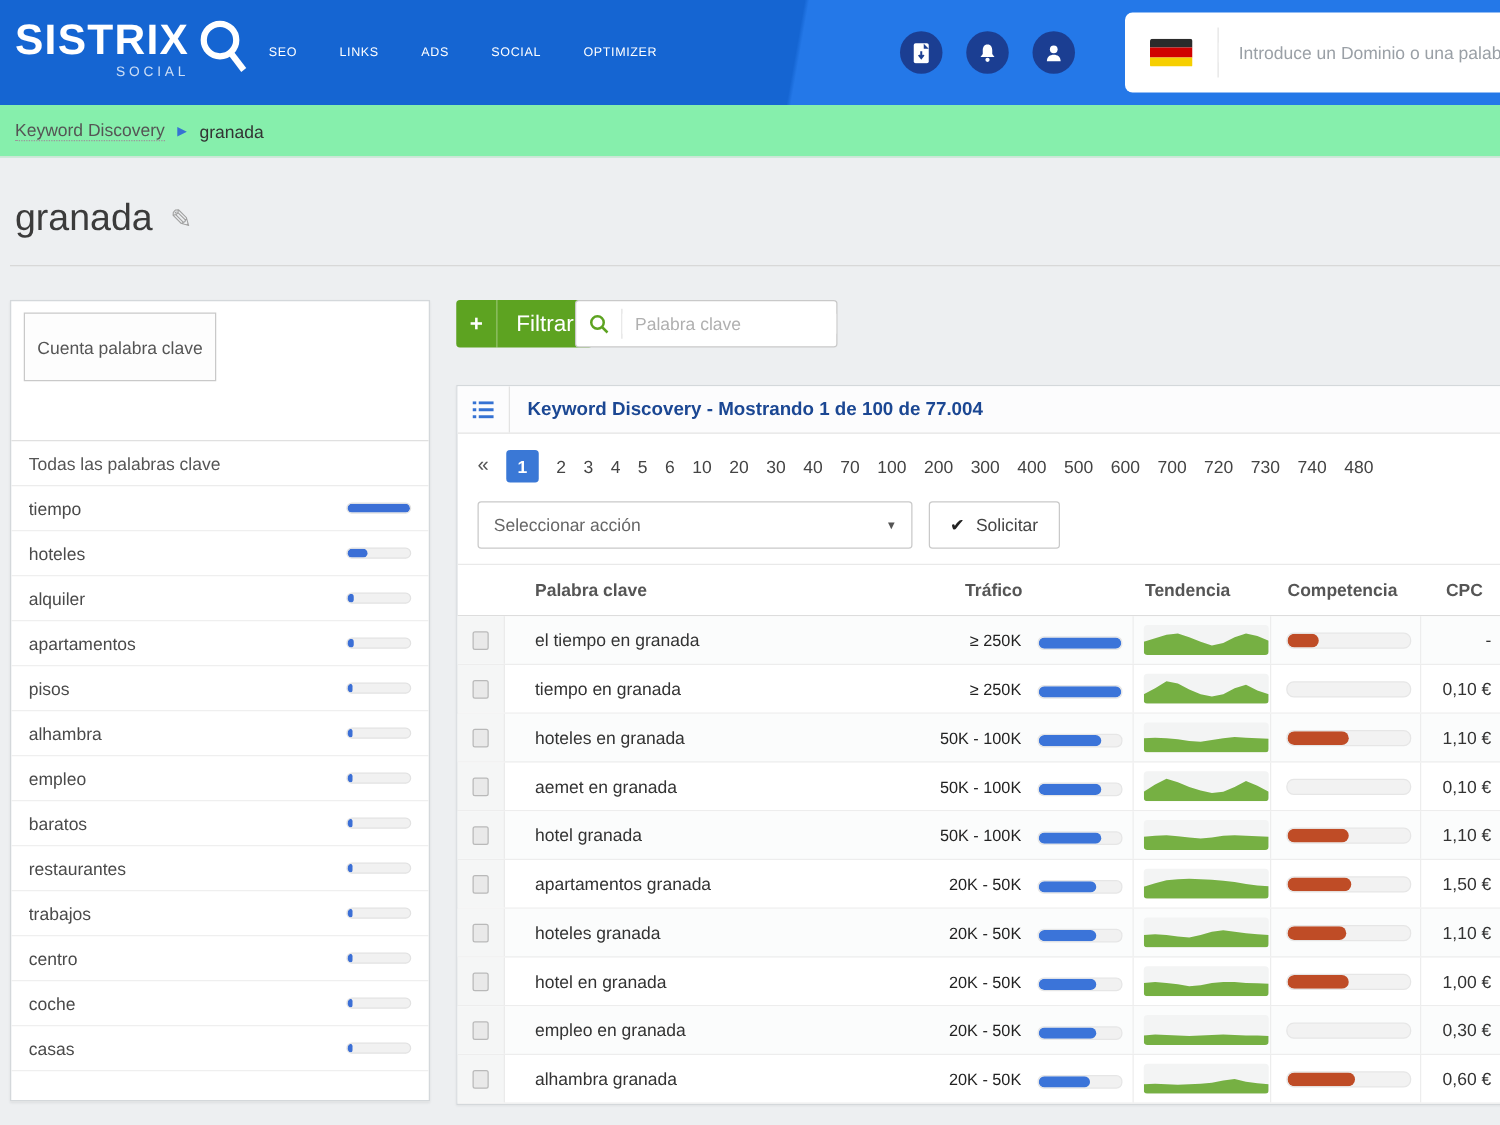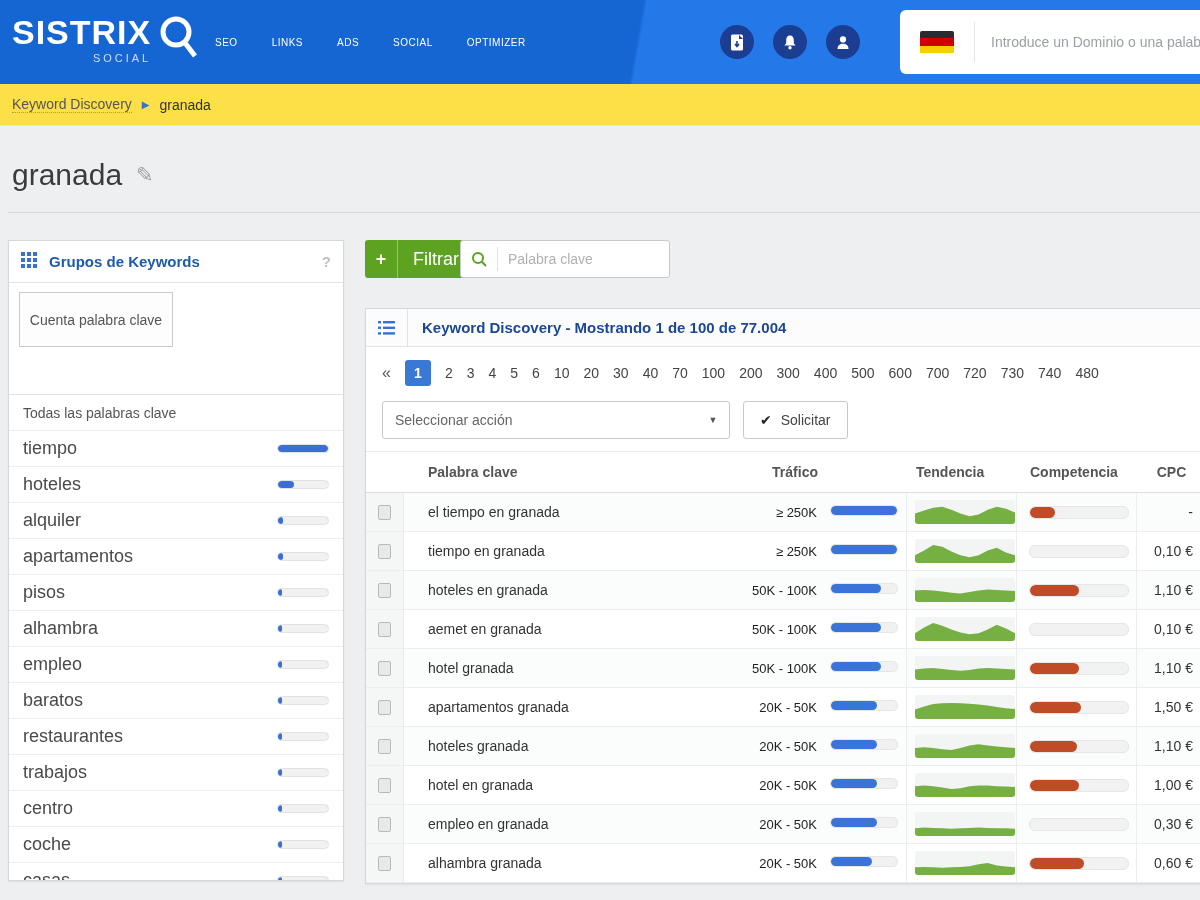--- a/index.html
+++ b/index.html
@@ -19,21 +19,21 @@
   .hicon { width:34px; height:34px; border-radius:50%; background:#1b3e92; display:flex; align-items:center; justify-content:center; }
   .header-search { position:absolute; left:900px; top:10px; width:310px; height:64px; background:#fff; border-radius:6px; display:flex; align-items:center; overflow:hidden; }
   .flag { width:34px; height:23px; margin-left:20px; border-radius:2px; overflow:hidden; flex:none; }
   .flag div { height:33.33%; }
   .f-black{background:#2b2b2b}.f-red{background:#d00000}.f-gold{background:#f6cf00}
   .hs-divider { width:1px; height:40px; background:#e4e4e4; margin-left:20px; flex:none; }
   .hs-input { flex:1; border:none; outline:none; font-size:14px; color:#333; padding:0 0 0 16px; font-family:"Liberation Sans",sans-serif; min-width:0; }
   .hs-input::placeholder { color:#9aa0a6; }
 
   
-  .breadcrumb { position:absolute; top:84px; left:0; width:1200px; height:42px; background:#fde047;
+  .breadcrumb { position:absolute; top:84px; left:0; width:1200px; height:42px; background:#86efac;
     border-bottom:1px solid #e4e4e4; display:flex; align-items:center; padding-left:12px; gap:10px; }
   .bc-link { color:#555; font-size:14px; border-bottom:1px dotted #999; cursor:pointer; }
   .bc-caret { color:#3572d3; font-size:10px; }
   .bc-current { color:#333; font-size:14px; }
 
   
   .page-title { position:absolute; top:158px; left:12px; font-size:30px; color:#3b3b3b; display:flex; align-items:center; gap:14px; }
   .pencil { color:#a0a0a0; font-size:21px; cursor:pointer; }
   .rule { position:absolute; top:212px; left:8px; width:1192px; border-top:1px solid #d8d8d8; }
 
@@ -46,21 +46,21 @@
   .sb-tabs { display:flex; padding:9px 0 0 10px; height:95px; }
   .sb-tab-count { width:154px; height:55px; background:#fdfdfd; border:1px solid #c9c9c9;
     display:flex; align-items:center; justify-content:center; color:#555; font-size:14px; cursor:pointer; }
   .sb-tab-volume { width:158px; height:86px; background:#3a77d0; border-radius:4px; color:#fff; font-size:14px;
     display:flex; flex-direction:column; align-items:center; justify-content:center; gap:11px; cursor:pointer; }
   .sb-caret { font-size:9px; margin-left:6px; }
   .sb-list-header { height:37px; display:flex; align-items:center; padding:0 14px; color:#555; font-size:14px;
     border-top:1px solid #e0e0e0; border-bottom:1px solid #ececec;margin-top:16px; }
   .side-item { height:36px; display:flex; align-items:center; justify-content:space-between; padding:0 14px;
     border-bottom:1px solid #efefef; cursor:pointer; }
-  .side-label { color:#4a4a4a; font-size:18px; }
+  .side-label { color:#4a4a4a; font-size:14px; }
   .side-track { width:52px; height:9px; background:#f1f1f1; border:1px solid #e2e2e2; border-radius:5px; overflow:hidden; }
   .side-fill { height:100%; background:#3b6fd6; border-radius:5px; }
 
   
   .filter-btn { position:absolute; left:365px; top:240px; height:38px; display:flex; align-items:center;
     background:#5da321; border-radius:3px; color:#fff; cursor:pointer; }
   .filter-plus { width:32px; text-align:center; font-size:18px; font-weight:bold; }
   .filter-div { width:1px; height:38px; background:rgba(255,255,255,.35); }
   .filter-label { padding:0 15px; font-size:18px; }
   .kw-search { position:absolute; left:460px; top:240px; width:210px; height:38px; background:#fff;
@@ -96,21 +96,21 @@
   .th-kw { padding-left:24px; }
   .th-traffic { text-align:right; padding-right:88px; }
   .th-trend { padding-left:10px; }
   .th-comp { padding-left:14px; }
   .th-cpc { text-align:center; }
   .tbl-row { height:39px; border-bottom:1px solid #ededed; font-size:14px; color:#333; }
   .tbl-row:nth-child(odd) { background:#fbfcfc; }
   .col-cb { height:100%; background:#f5f6f6; border-right:1px solid #ebebeb; display:flex; align-items:center; justify-content:center; }
   .cb { width:13px; height:15px; background:#e9e9e9; border:1px solid #b9b9b9; border-radius:2px; cursor:pointer; }
   .col-kw { padding-left:24px; }
-  .col-traffic { display:flex; align-items:flex-start; justify-content:flex-end; gap:13px; padding-right:8px; }
+  .col-traffic { display:flex; align-items:flex-end; justify-content:flex-end; gap:13px; padding-right:8px; }
   .traffic-label { font-size:13px; color:#222; }
   .traffic-track { width:68px; height:11px; border-radius:5px; background:#f1f1f1; border:1px solid #e6e6e6; overflow:hidden; flex:none; }
   .traffic-fill { height:100%; background:#3b74d9; border-radius:5px; }
   .col-trend { height:100%; display:flex; align-items:center; padding-left:8px; border-left:1px solid #ededed; }
   .spark-wrap { width:100px; height:24px; background:#f3f4f4; border-radius:3px; display:flex; align-items:flex-end; overflow:hidden; }
   .col-comp { height:100%; display:flex; align-items:center; padding-left:12px; border-left:1px solid #ededed; }
   .comp-track { width:100px; height:13px; border-radius:6px; background:#f2f2f2; border:1px solid #e6e6e6; overflow:hidden; }
   .comp-fill { height:100%; background:#bf4c26; border-radius:6px; }
   .col-cpc { height:100%; display:flex; align-items:center; justify-content:flex-end; padding-right:14px; border-left:1px solid #ededed; }
 </style>
@@ -177,39 +177,20 @@
     <span class="bc-current">granada</span>
   </div>
 
   <div class="page-title">
     <span>granada</span>
     <span class="pencil">✎</span>
   </div>
   <div class="rule"></div>
 
   <div class="sidebar">
-    <div class="sb-header">
-      <span>
-        <svg width="16" height="16" viewBox="0 0 16 16">
-            <g fill="#3572d3">
-              <rect x="0" y="0" width="4" height="4"></rect>
-              <rect x="6" y="0" width="4" height="4"></rect>
-              <rect x="12" y="0" width="4" height="4"></rect>
-              <rect x="0" y="6" width="4" height="4"></rect>
-              <rect x="6" y="6" width="4" height="4"></rect>
-              <rect x="12" y="6" width="4" height="4"></rect>
-              <rect x="0" y="12" width="4" height="4"></rect>
-              <rect x="6" y="12" width="4" height="4"></rect>
-              <rect x="12" y="12" width="4" height="4"></rect>
-            </g>
-          </svg>
-      </span>
-      <span class="sb-title">Grupos de Keywords</span>
-      <span class="sb-help">?</span>
-    </div>
     <div class="sb-tabs">
       <div class="sb-tab-count">Cuenta palabra clave</div>
     </div>
     <div class="sb-list-header">Todas las palabras clave</div>
     <div id="sidebar-list">
         <div class="side-item">
           <span class="side-label">tiempo</span>
           <span class="side-track">
             <span class="side-fill" style="width: 100%; display: block;"></span>
           </span>

